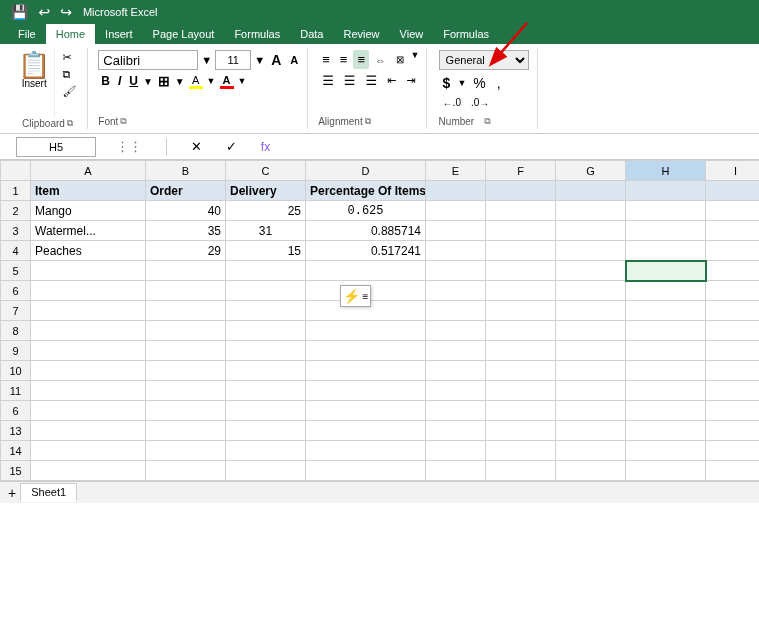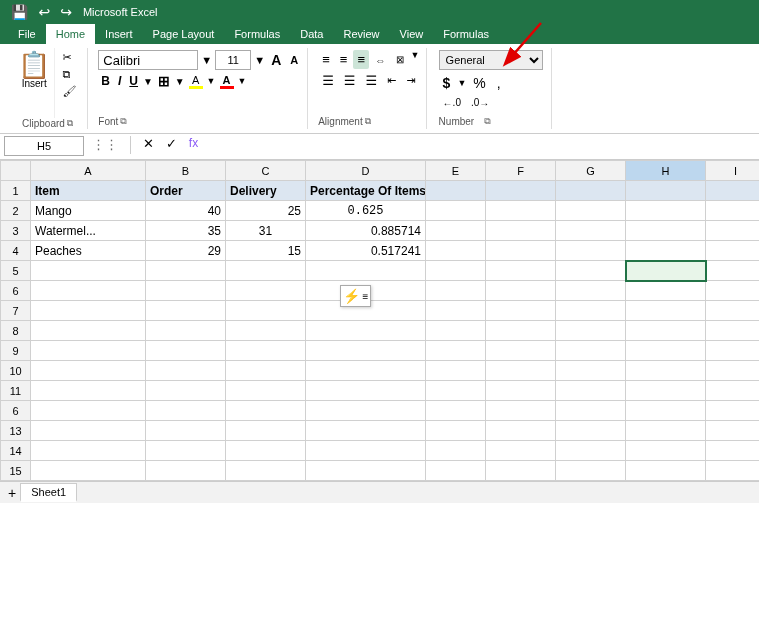--- a/index.html
+++ b/index.html
@@ -13,24 +13,24 @@
     .font-name-box { width: 100px; height: 20px; border: 1px solid #aaa; padding: 0 4px; font-size: 13px; }
     .font-size-box { width: 36px; height: 20px; border: 1px solid #aaa; padding: 0 4px; font-size: 11px; text-align: center; }
     .font-btn { background: none; border: none; cursor: pointer; padding: 1px 3px; font-size: 12px; border-radius: 2px; font-weight: bold; }
     .font-btn.bold { font-weight: bold; }
     .font-btn.italic { font-style: italic; }
     .font-btn.underline { text-decoration: underline; }
     .color-btn { display: flex; flex-direction: column; align-items: center; cursor: pointer; background: none; border: none; font-size: 11px; padding: 1px 2px; }
     .color-bar { width: 14px; height: 3px; }
     .align-btn { background: none; border: none; cursor: pointer; padding: 2px 4px; font-size: 13px; border-radius: 2px; }
     .align-btn.active { background: #cce4d7; }
-    .number-format-box { width: 104px; height: 20px; border: 1px solid #aaa; padding: 0 2px; font-size: 11px; }
+    .number-format-box { width: 90px; height: 20px; border: 1px solid #aaa; padding: 0 2px; font-size: 11px; }
 
     
-    .formula-bar { display: flex; align-items: flex-start; border-bottom: 1px solid #ccc; padding: 2px 4px; gap: 4px; height: 26px; }
+    .formula-bar { display: flex; align-items: center; border-bottom: 1px solid #ccc; padding: 2px 16px; gap: 16px; height: 26px; }
     .cell-ref-box { width: 80px; height: 20px; border: 1px solid #aaa; padding: 0 4px; font-size: 11px; text-align: center; }
     .formula-divider { width: 1px; height: 18px; background: #ccc; margin: 0 4px; }
     .formula-btn { background: none; border: none; cursor: pointer; font-size: 13px; padding: 0 4px; }
     .formula-input { flex: 1; border: none; outline: none; font-size: 12px; padding: 0 4px; }
 
     table { border-collapse: collapse; width: 100%; table-layout: fixed; }
     .header-row th { background: #f2f2f2; border: 1px solid #d0d0d0; text-align: center; font-weight: normal; font-size: 11px; padding: 2px; height: 20px; }
     .header-row th.row-num { width: 30px; background: #f2f2f2; }
     td.row-num { background: #f2f2f2; border: 1px solid #d0d0d0; text-align: center; font-size: 11px; padding: 2px; }
     td.cell { border: 1px solid #d0d0d0; padding: 1px 4px; font-size: 12px; height: 20px; overflow: hidden; white-space: nowrap; }

